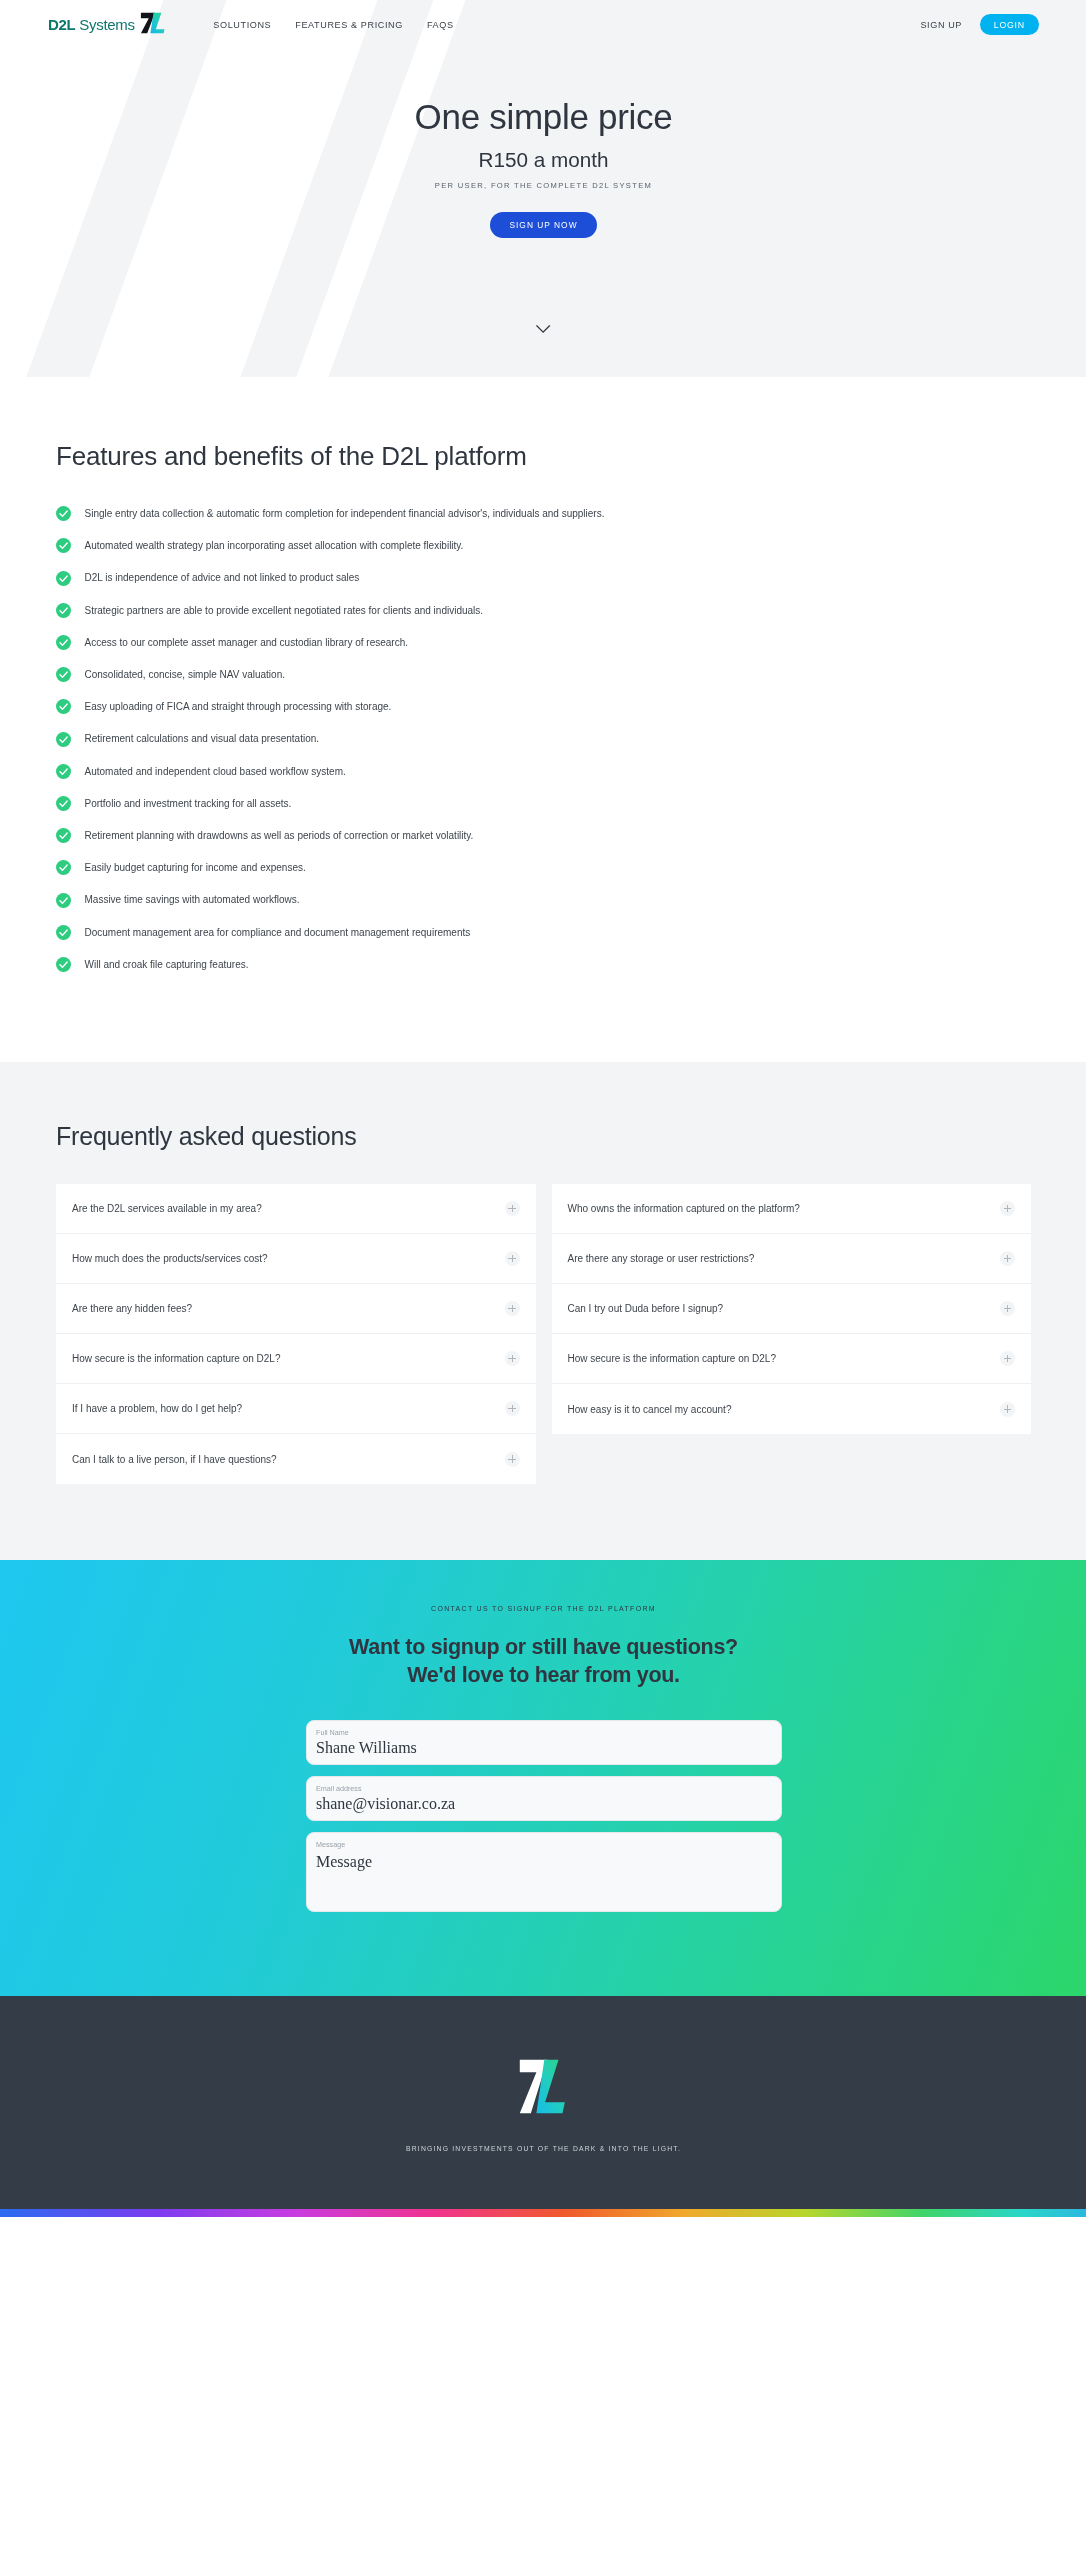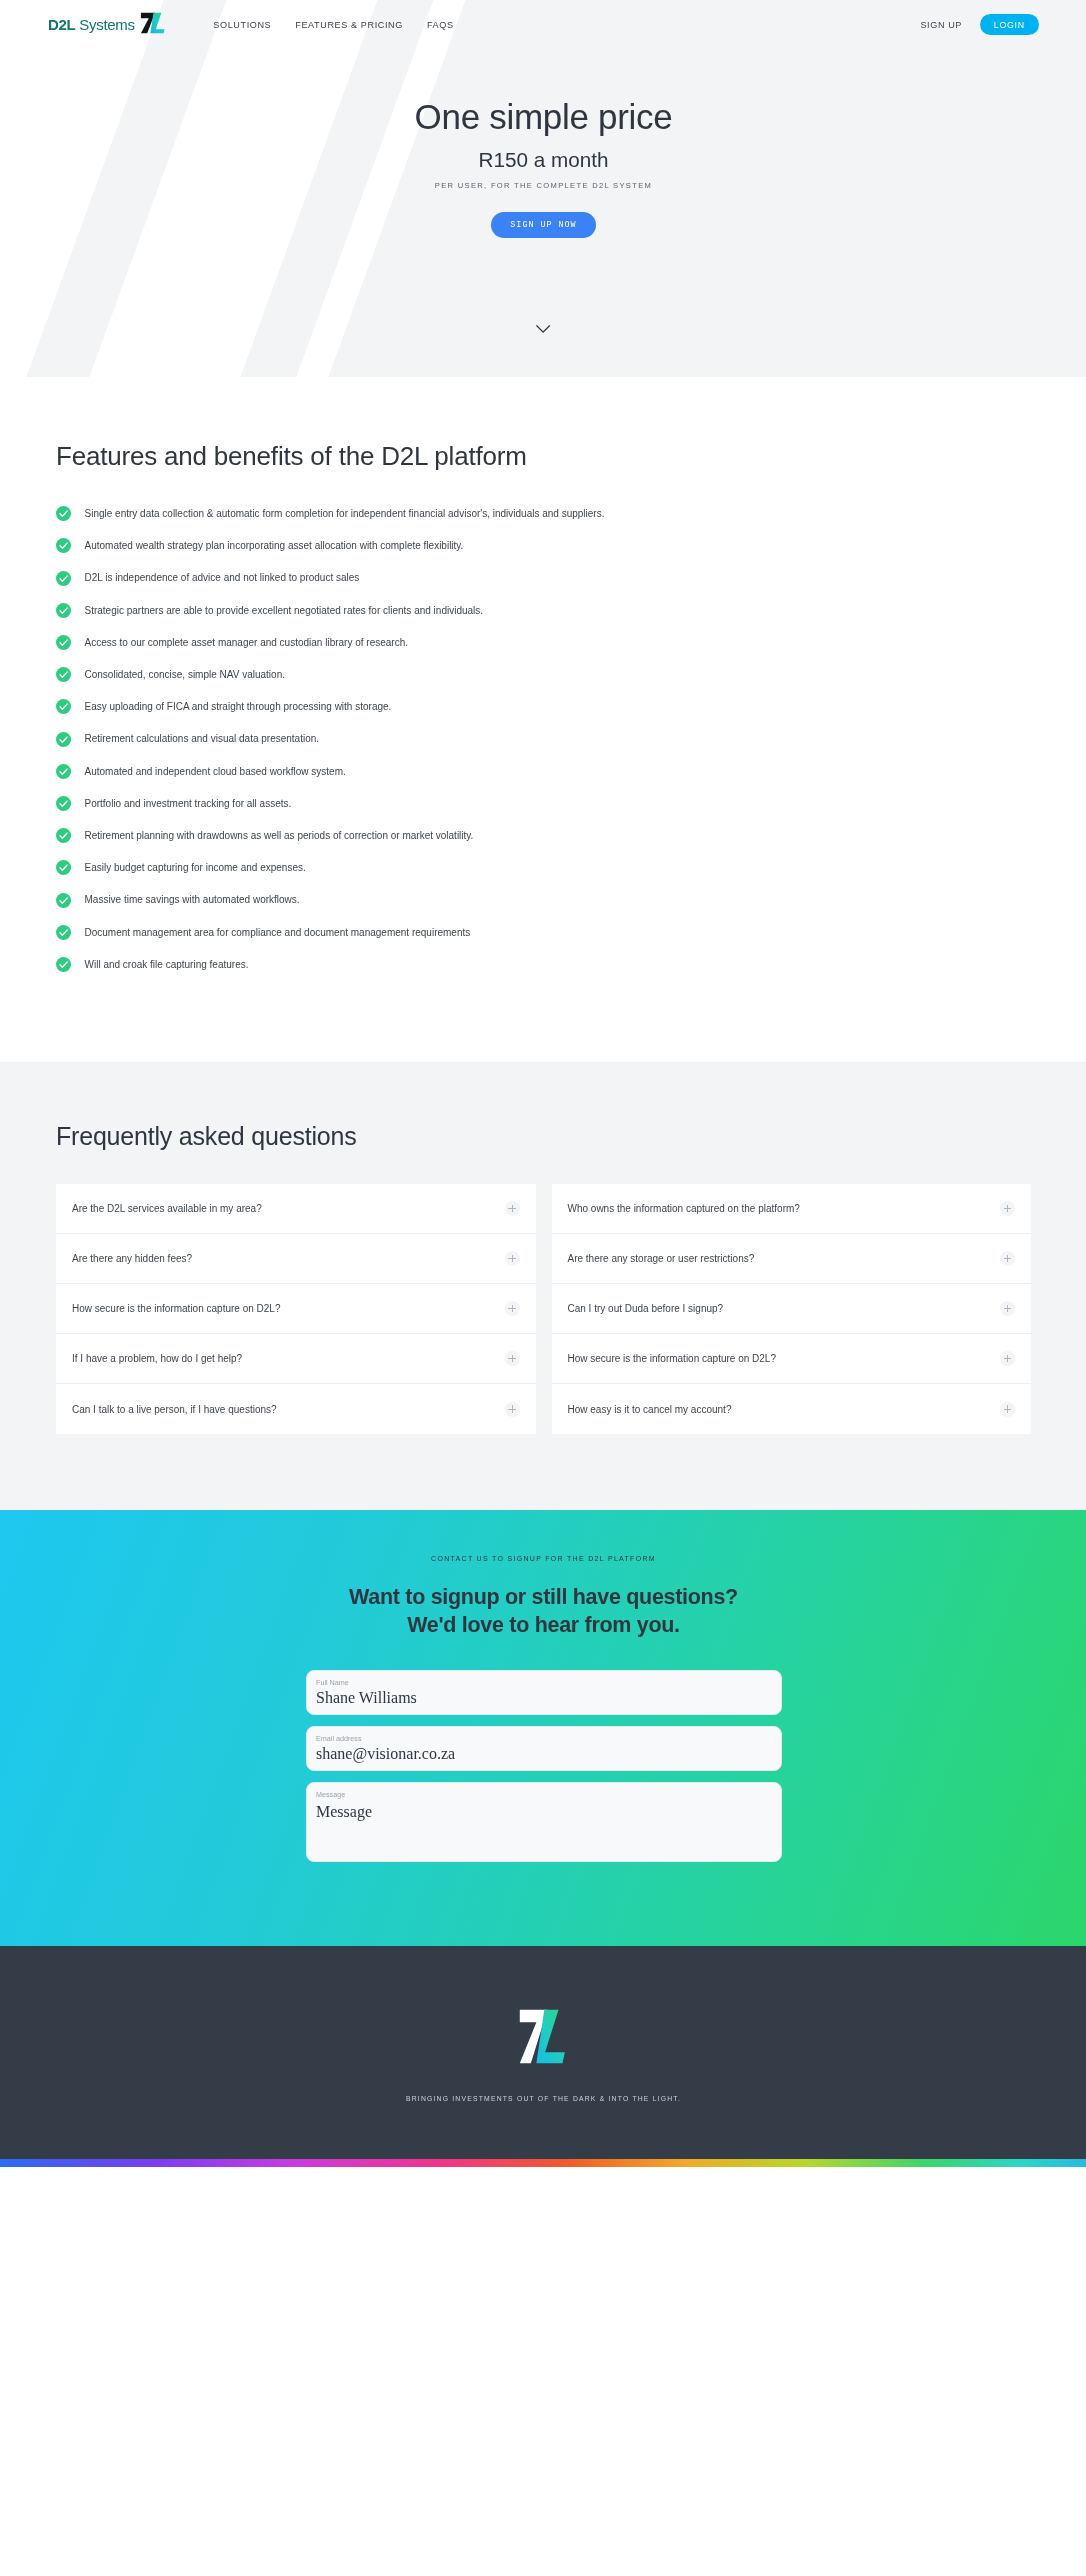--- a/index.html
+++ b/index.html
@@ -78,25 +78,25 @@
     font-size:20.7px; font-weight:400;
     color:#2f3640; margin-top:11px;
   }
   .hero-sub {
     font-size:7.6px; letter-spacing:1.3px;
     color:#59616b; margin-top:9.5px;
   }
   .hero-cta {
     margin-top:22px;
     display:inline-block;
-    background:#3b82f6; color:#fff;
+    background:#1d4ed8; color:#fff;
     font-size:8.4px; letter-spacing:1px;
     border:none; border-radius:795px;
     padding:8px 19px; cursor:pointer;
-    font-family:Liberation Mono, monospace;
+    font-family:Liberation Sans, sans-serif;
   }
   .scroll-chevron {
     position:absolute; z-index:5;
     left:0; right:0; bottom:40px;
     text-align:center;
     color:#2f3640;
     cursor:pointer;
   }
   .scroll-chevron svg { display:inline-block; }
 
@@ -383,20 +383,24 @@
 
 <section class="faq">
   <h2 class="faq-title">Frequently asked questions</h2>
   <div class="faq-cols">
     <div class="faq-col">
         <div class="faq-item">
           <span class="faq-q">Are the D2L services available in my area?</span>
           <span class="plus-icon"></span>
         </div>
         <div class="faq-item">
+          <span class="faq-q">How much does the products/services cost?</span>
+          <span class="plus-icon"></span>
+        </div>
+        <div class="faq-item">
           <span class="faq-q">Are there any hidden fees?</span>
           <span class="plus-icon"></span>
         </div>
         <div class="faq-item">
           <span class="faq-q">How secure is the information capture on D2L?</span>
           <span class="plus-icon"></span>
         </div>
         <div class="faq-item">
           <span class="faq-q">If I have a problem, how do I get help?</span>
           <span class="plus-icon"></span>

